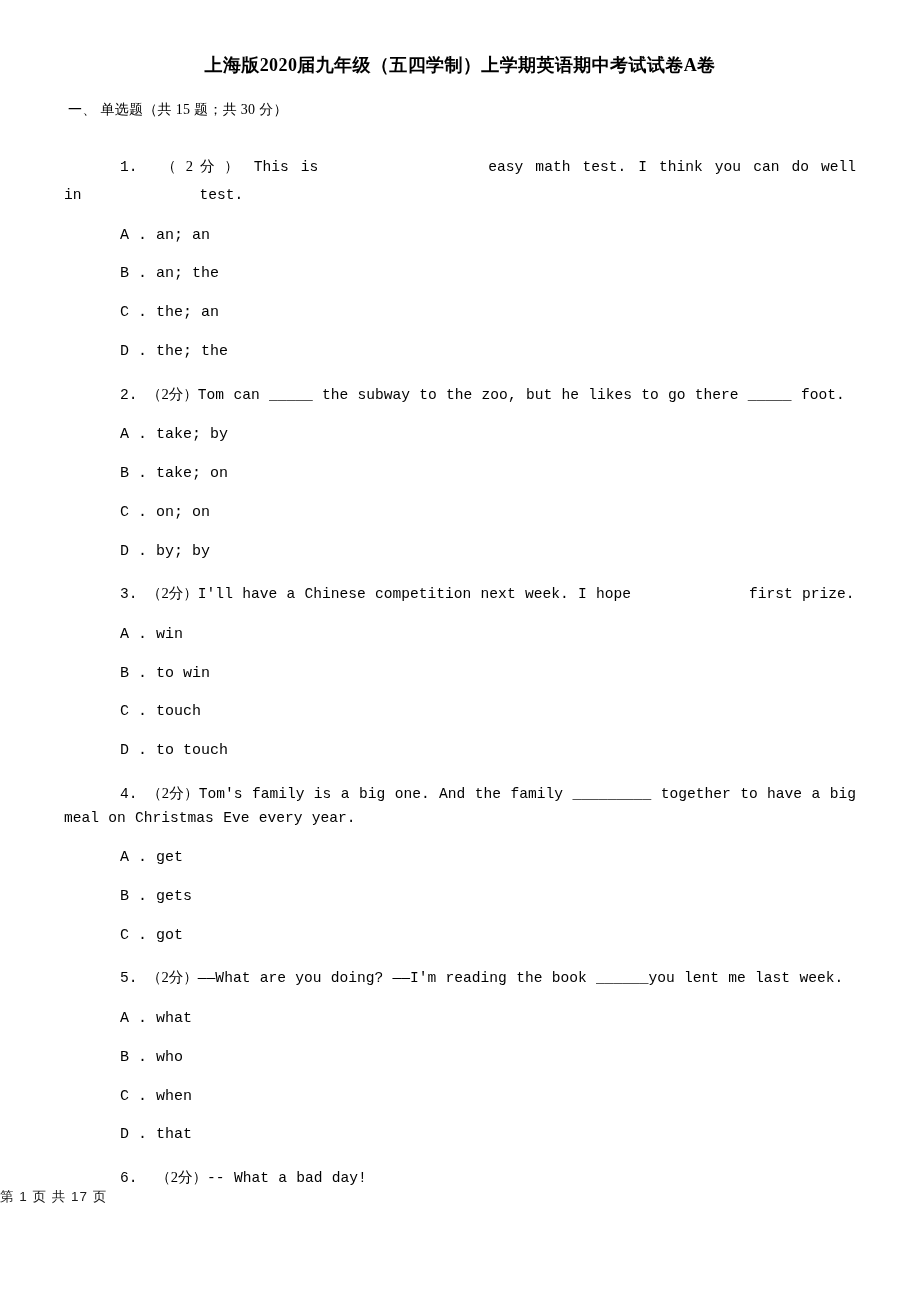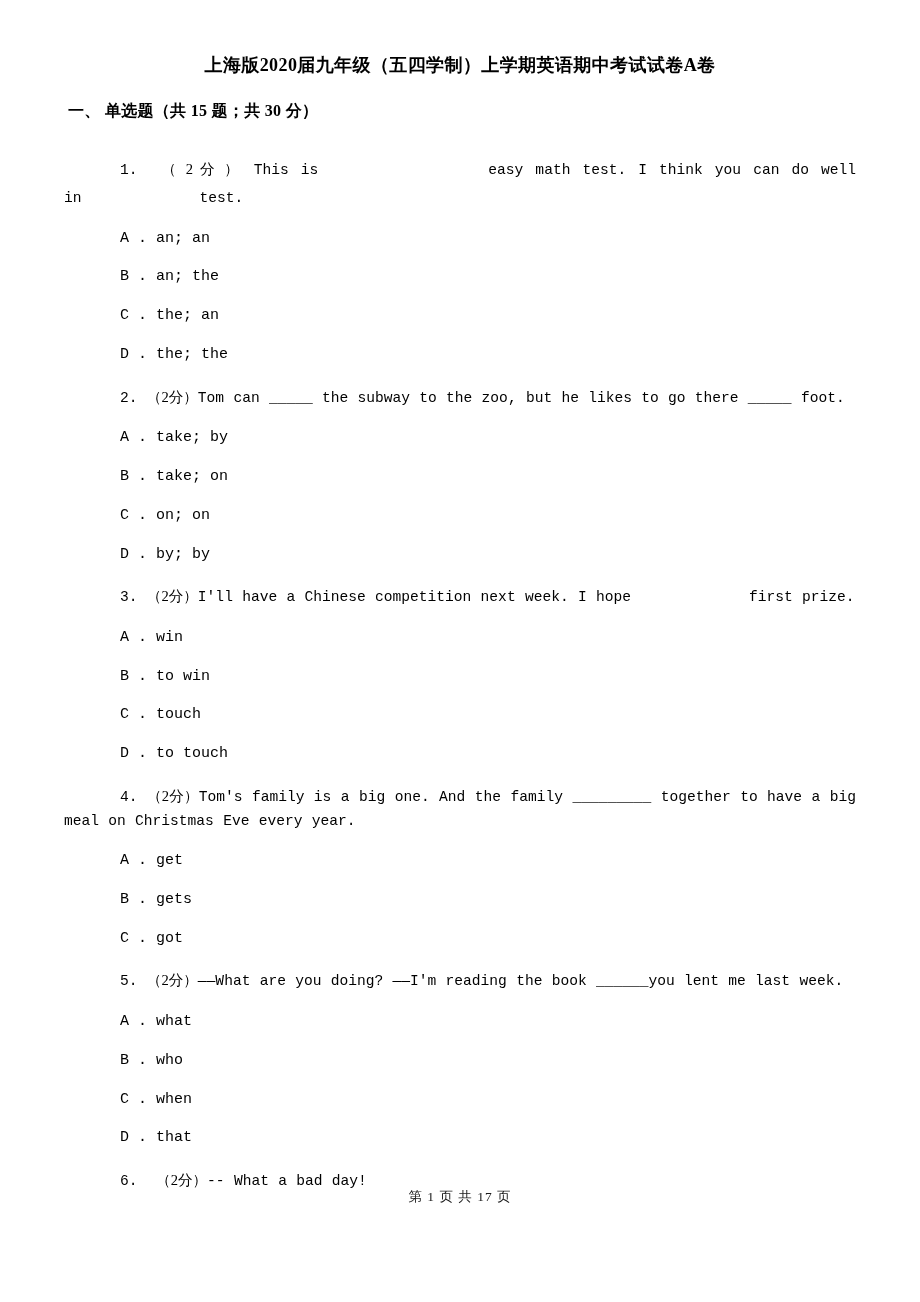--- a/index.html
+++ b/index.html
@@ -33,22 +33,22 @@
     letter-spacing: 0.4px;
     font-family: "Liberation Serif", "DejaVu Serif", serif;
     line-height: 1.3;
     white-space: nowrap;
   }
   
   .section-head {
     margin: 0;
     padding-top: 24px;
     padding-left: 20px;
-    font-size: 16px;
-    font-weight: bold;
+    font-size: 14px;
+    font-weight: normal;
     font-family: "Liberation Serif", "DejaVu Serif", serif;
     letter-spacing: 0.3px;
   }
   
   .q-list {
     margin: 16px;
     padding: 0;
     list-style: none;
   }
   .question {
@@ -88,23 +88,22 @@
   }
   .opt .lbl {
     font-family: "Liberation Mono", "DejaVu Sans Mono", monospace;
   }
   
   .footer {
     position: absolute;
     left: 0;
     right: 0;
     top: 1188px;
-    text-align: center;
     font-size: 13.5px;
-    font-family: Liberation Serif, serif;
+    font-family: Liberation Sans, sans-serif;
     color: #1a1a1a;
     letter-spacing: 1px;
   }
 </style>
 </head>
 <body>
 
 <div class="page">
 
   <h1 class="doc-title">上海版2020届九年级（五四学制）上学期英语期中考试试卷A卷</h1>

